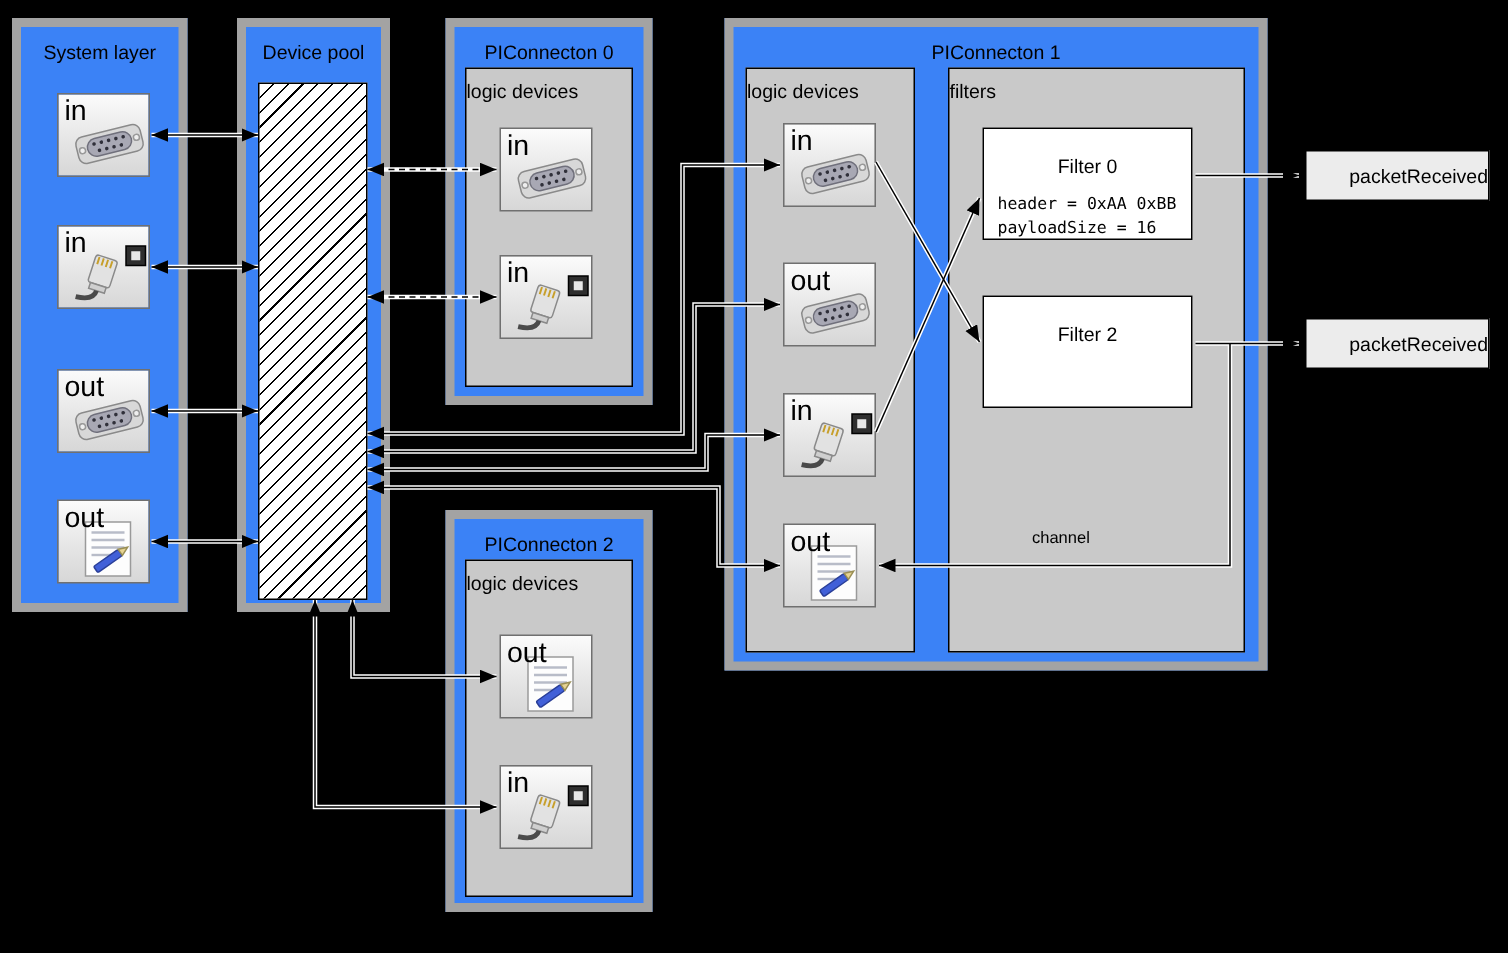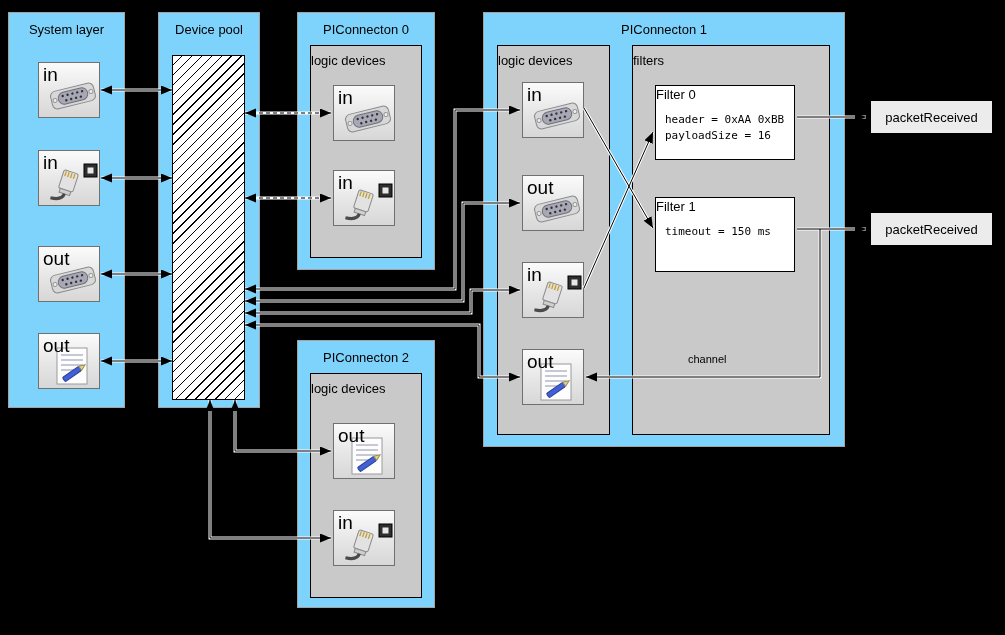--- a/index.html
+++ b/index.html
@@ -4,43 +4,43 @@
 <style>
   * { margin:0; padding:0; box-sizing:border-box; }
   html,body { width:1005px; height:635px; }
   body {
     background:#000;
     position:relative;
     overflow:hidden;
     font-family:"Liberation Sans", sans-serif;
     color:#000;
   }
-  .panel { position:absolute; background:#7dd3fc; border:1px solid #a3a3a3; z-index:1; }
+  .panel { position:absolute; background:#3b82f6; border:6px solid #a3a3a3; z-index:1; }
   .panel-title { text-align:center; font-size:13px; padding-top:9px; }
   .inner { position:absolute; background:#c9c9c9; border:1px solid #000; z-index:2; }
   .inner-title { text-align:left; font-size:13px; padding-top:7px; }
   .hatch {
     position:absolute; z-index:2;
     background:#fff repeating-linear-gradient(135deg, transparent 0 6px, #000 6px 7px);
     border:1px solid #000;
   }
   .device {
     position:absolute; width:62px; height:56px; z-index:3;
     border:1px solid #707070;
     background:linear-gradient(180deg,#fbfbfb 0%,#e6e6e6 55%,#d7d7d7 100%);
   }
   .device .dlabel { position:absolute; top:1px; left:4px; font-size:19px; z-index:2; }
   .device .icon { position:absolute; right:1px; bottom:0; width:50px; height:42px; z-index:1; }
   .filter-box { position:absolute; background:#fff; border:1px solid #000; z-index:3; }
-  .filter-title { text-align:left; font-size:13px; padding-top:1px; }
+  .filter-title { text-align:center; font-size:13px; padding-top:17px; }
   .filter-params { font-family:"DejaVu Sans Mono", monospace; font-size:11px; padding:10px 0 0 9px; line-height:1.45; }
   .event-box {
     position:absolute; width:123px; height:34px; z-index:3;
     background:#ececec; border:1px solid #000;
-    display:flex; align-items:center; justify-content:center; font-size:13px;
+    display:flex; align-items:center; justify-content:flex-end; font-size:13px;
   }
   .channel-label { position:absolute; font-size:11px; z-index:4; }
   #wires { position:absolute; left:0; top:0; z-index:10; pointer-events:none; }
   #wires .casing path { stroke:#fff; stroke-width:3; fill:none; }
   #wires .edges path { stroke:#000; stroke-width:1; fill:none; }
   #wires .edges path.dashed { stroke-dasharray:4 3; }
   #icon-defs { position:absolute; width:0; height:0; overflow:hidden; }
 </style>
 </head>
 <body>
@@ -208,24 +208,21 @@
 </div>
 
 <div class="filter-box" style="left:655px;top:85px;width:140px;height:75px">
   <div class="filter-title">Filter 0</div>
   <div class="filter-params">
     <div>header = 0xAA 0xBB</div>
     <div>payloadSize = 16</div>
   </div>
 </div>
 <div class="filter-box" style="left:655px;top:197px;width:140px;height:75px">
-  <div class="filter-title">Filter 1</div>
-  <div class="filter-params">
-    <div>timeout = 150 ms</div>
-  </div>
+  <div class="filter-title">Filter 2</div>
 </div>
 
 <div class="event-box" style="left:870px;top:100px">
   <span>packetReceived</span>
 </div>
 <div class="event-box" style="left:870px;top:212px">
   <span>packetReceived</span>
 </div>
 
 <svg id="wires" width="1005" height="635" viewBox="0 0 1005 635">

